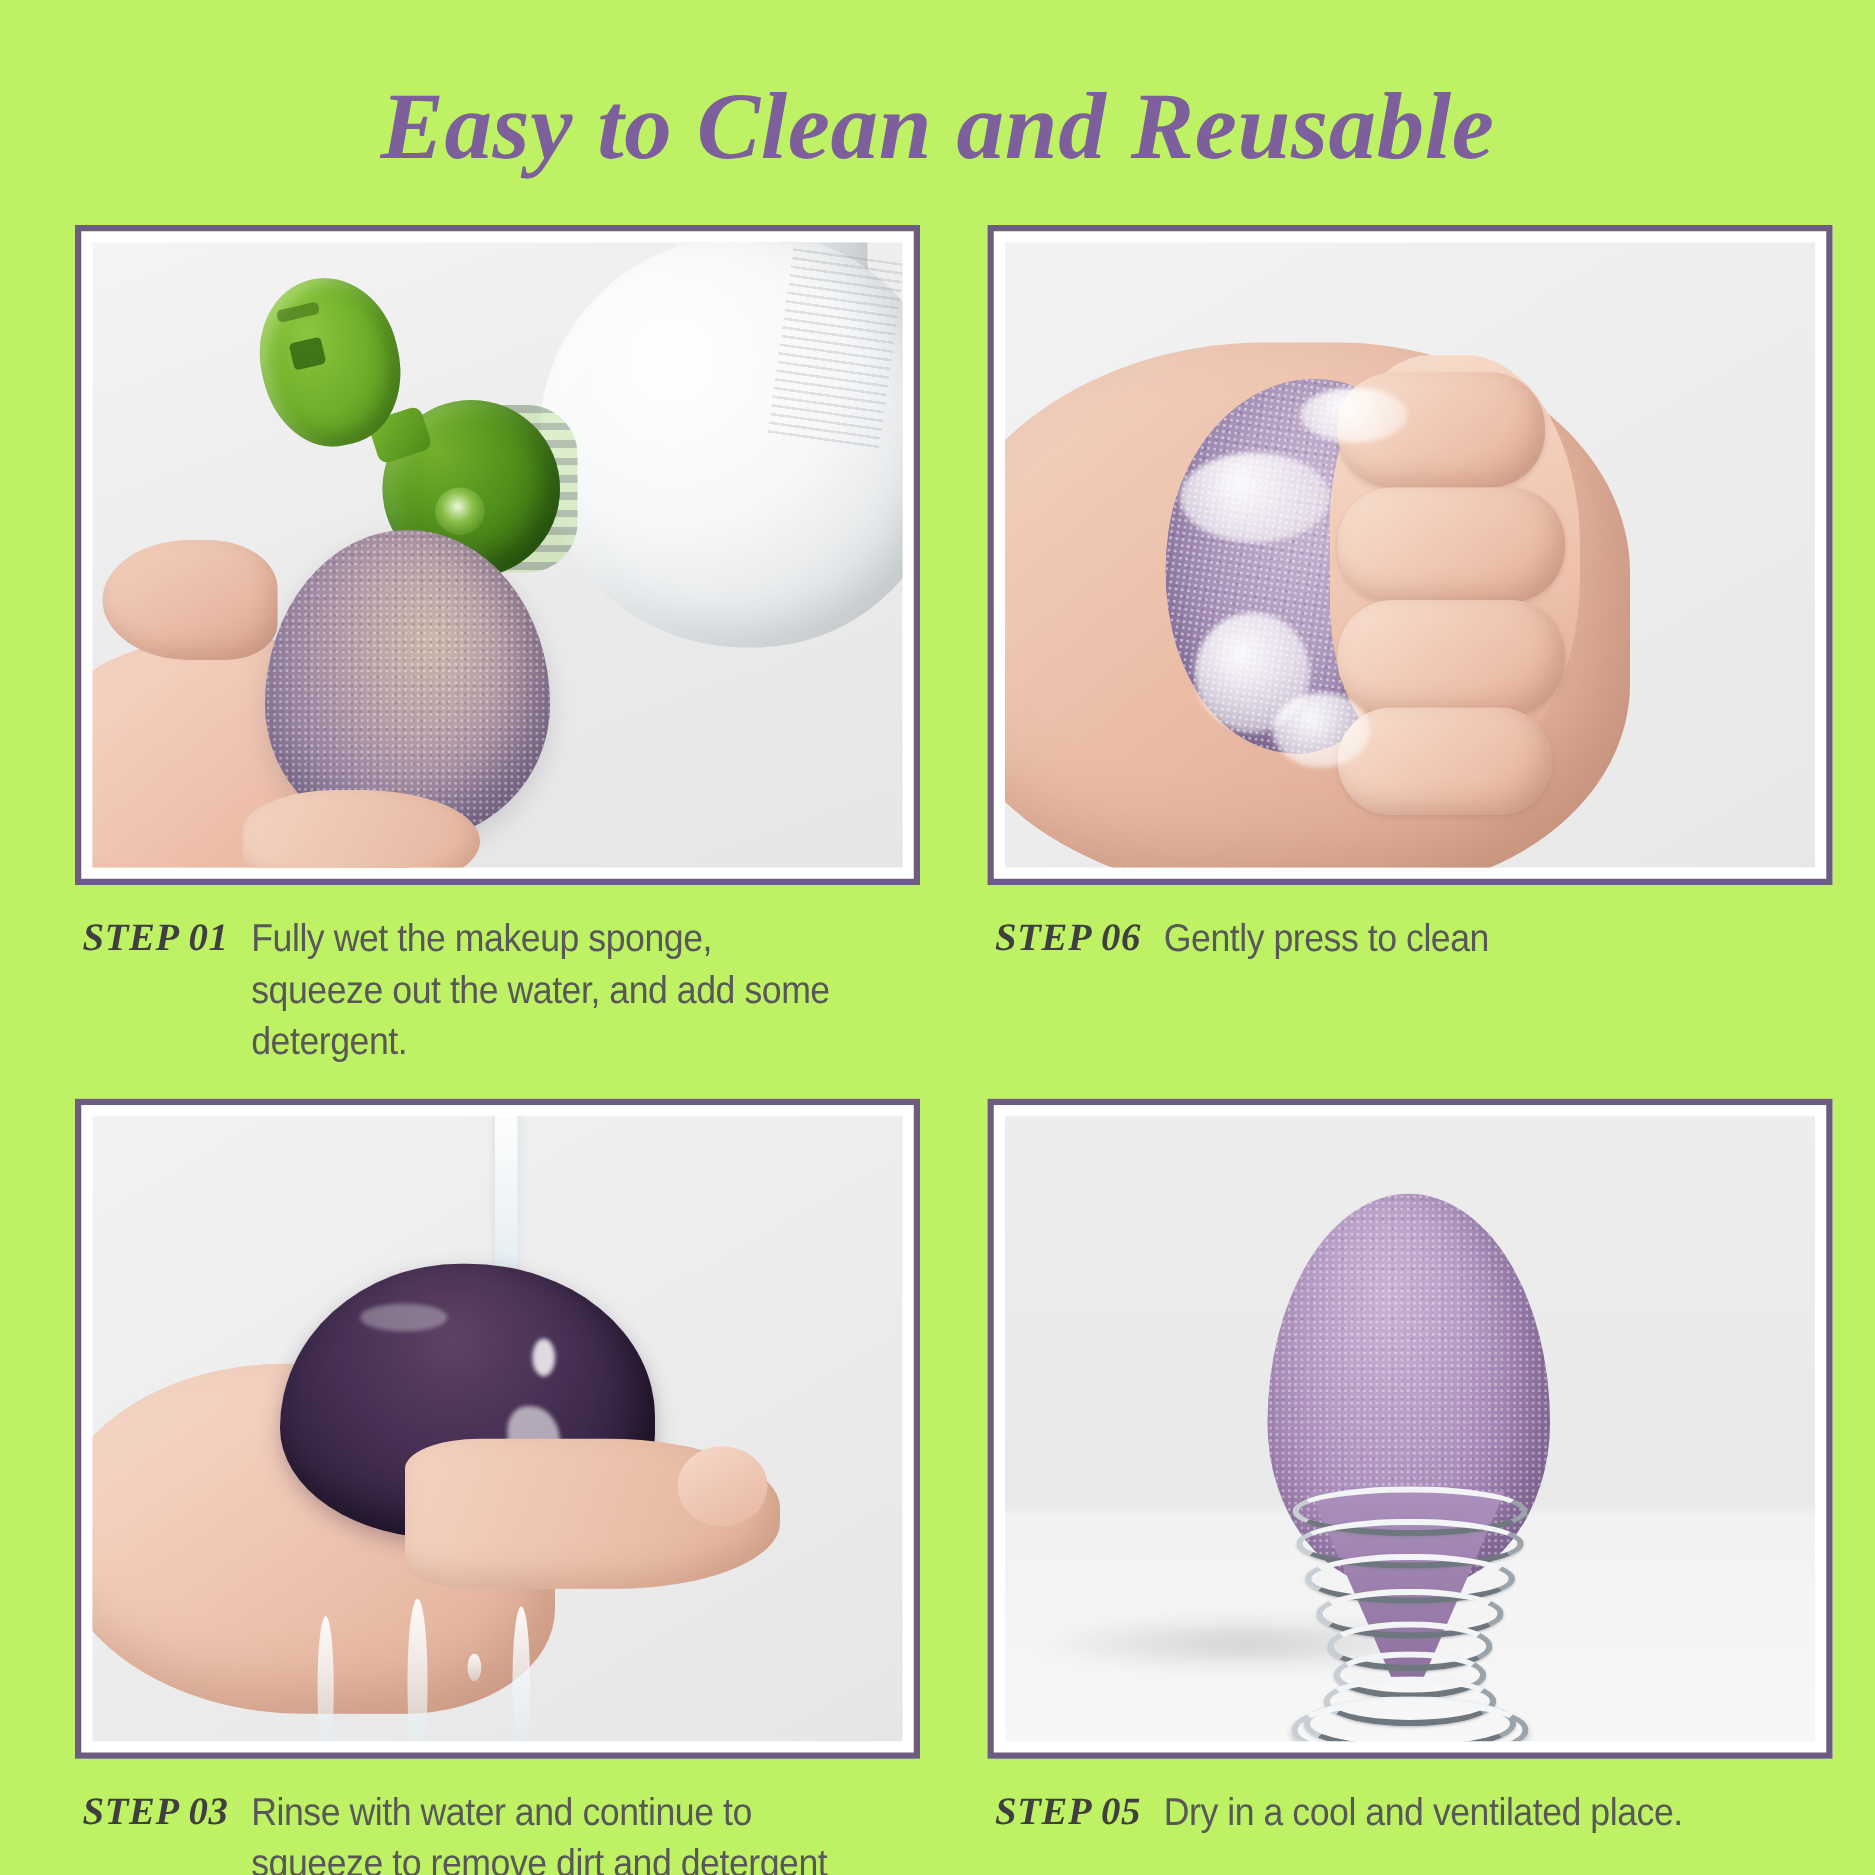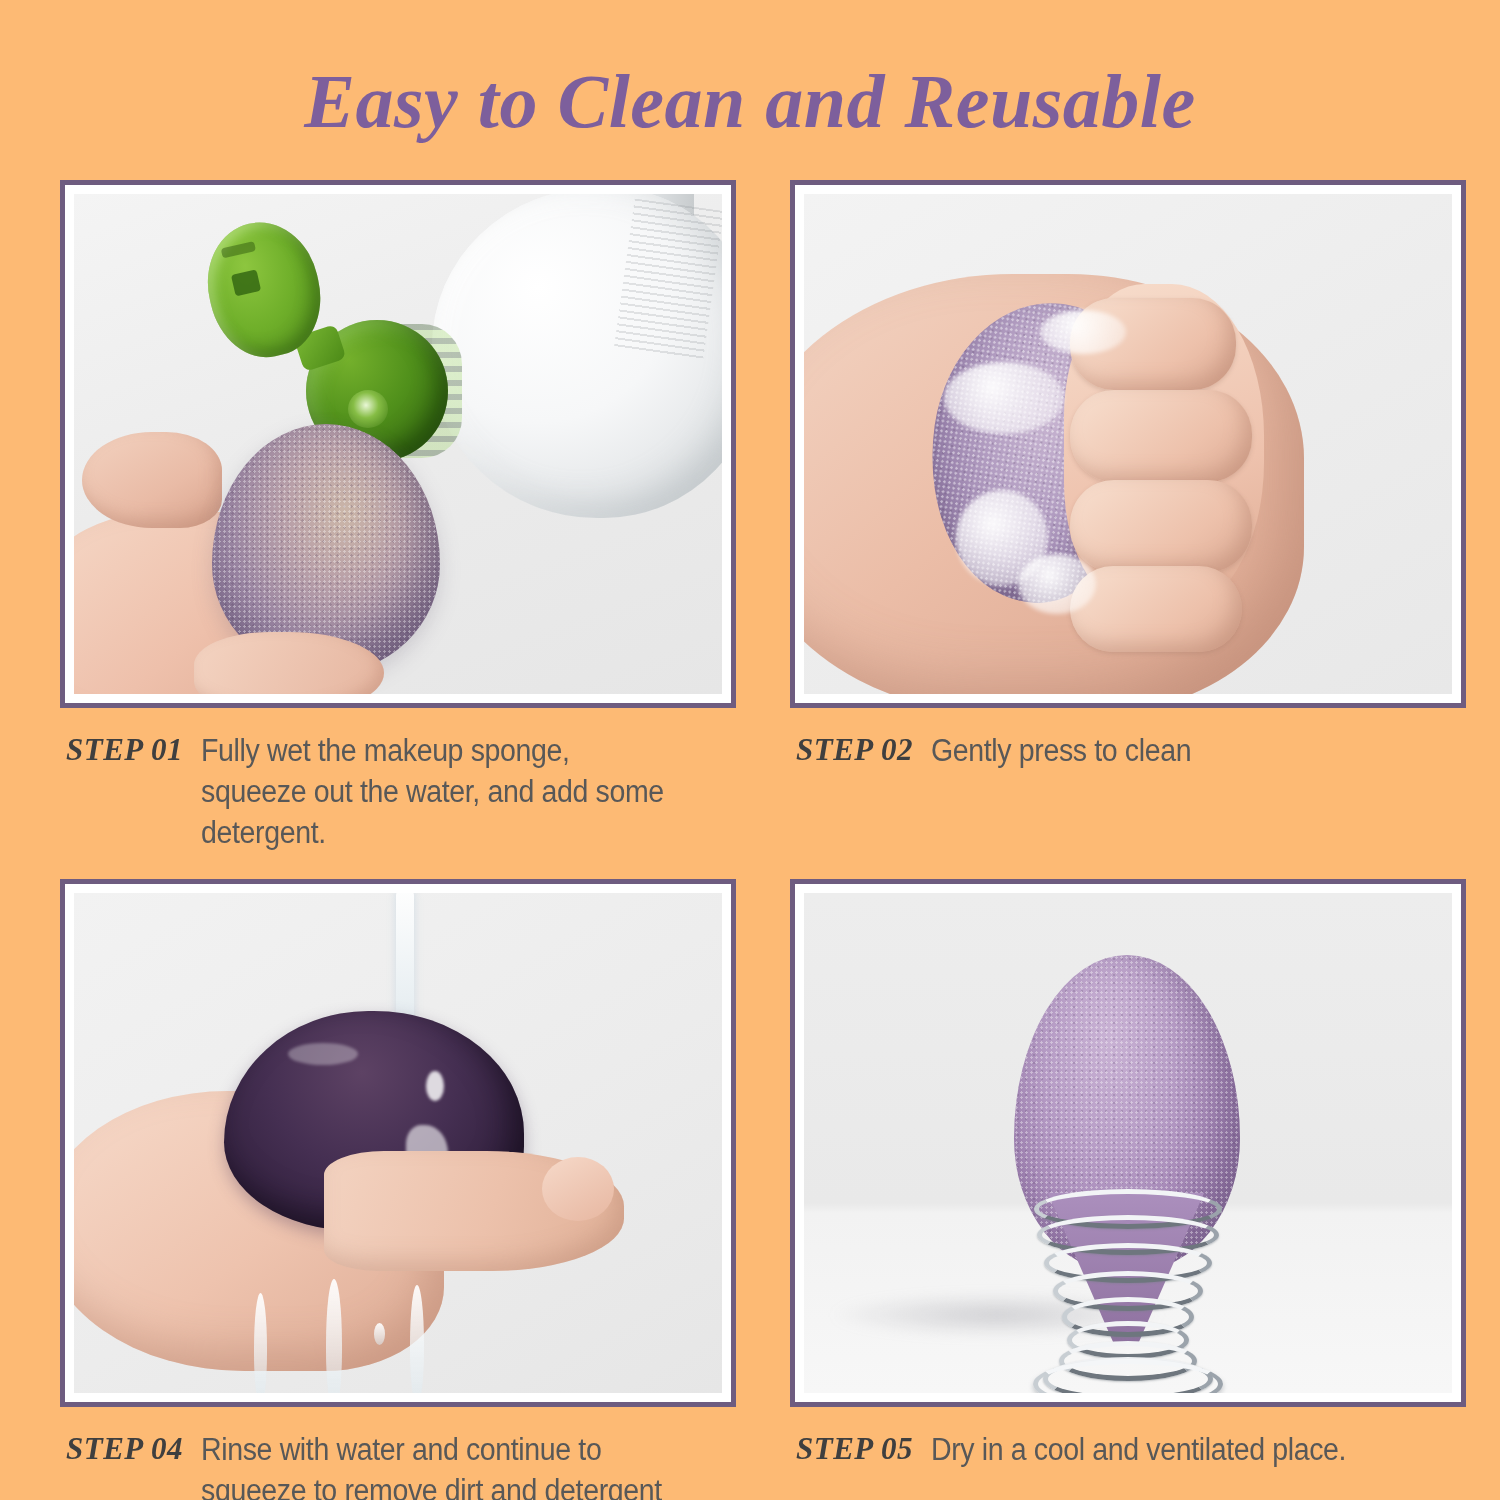--- a/index.html
+++ b/index.html
@@ -12,21 +12,21 @@
     height: 1500px;
     background: #eaeaea;
     font-family: "Liberation Sans", sans-serif;
     overflow: hidden;
   }
 
   .page {
     position: relative;
     width: 1500px;
     height: 1500px;
-    background: #fdba74;
+    background: #bef264;
   }
 
   
   .title {
     position: absolute;
     left: 0;
     top: 58px;
     width: 1500px;
     text-align: center;
     font-family: "Liberation Serif", "DejaVu Serif", serif;
@@ -463,21 +463,21 @@
             <div class="fing f2"></div>
             <div class="fing f3"></div>
             <div class="fing f4"></div>
             <div class="foam fm1"></div>
             <div class="foam fm2"></div>
             <div class="foam fm3"></div>
             <div class="foam fm4"></div>
           </div>
         </div>
         <div class="caption">
-          <div class="step-label">STEP 02</div>
+          <div class="step-label">STEP 06</div>
           <div class="step-text">Gently press to clean</div>
         </div>
       </div>
 
     </div>
 
     <div class="row" style="margin-top:26px;">
 
       <div class="card">
         <div class="frame">
@@ -489,21 +489,21 @@
             <div class="gloss g1"></div>
             <div class="gloss g2"></div>
             <div class="fingers3"></div>
             <div class="drip d1"></div>
             <div class="drip d2"></div>
             <div class="drip d3"></div>
             <div class="drip d4"></div>
           </div>
         </div>
         <div class="caption">
-          <div class="step-label">STEP 04</div>
+          <div class="step-label">STEP 03</div>
           <div class="step-text">Rinse with water and continue to squeeze to remove dirt and detergent residues.</div>
         </div>
       </div>
 
       <div class="card">
         <div class="frame">
           <div class="photo s4">
             <div class="shadow"></div>
             <div class="egg"></div>
             <div class="taper"></div>

